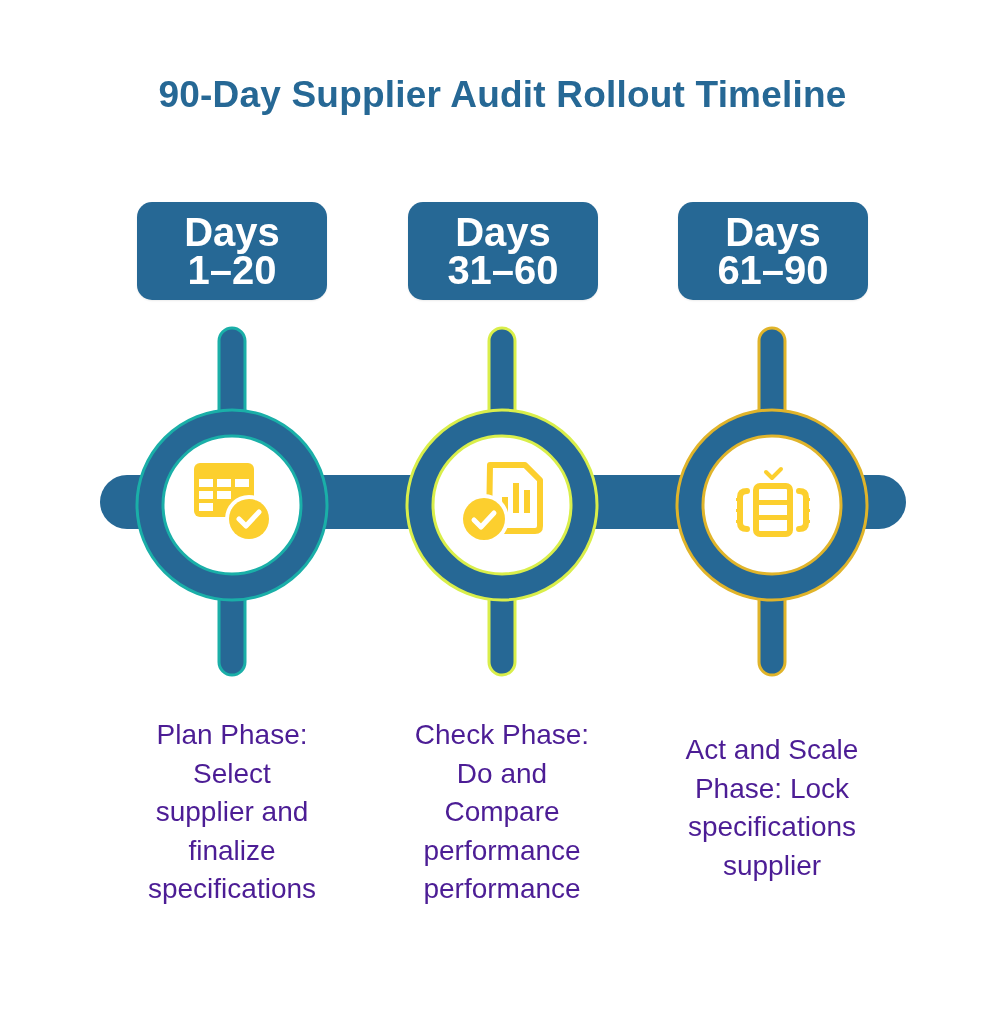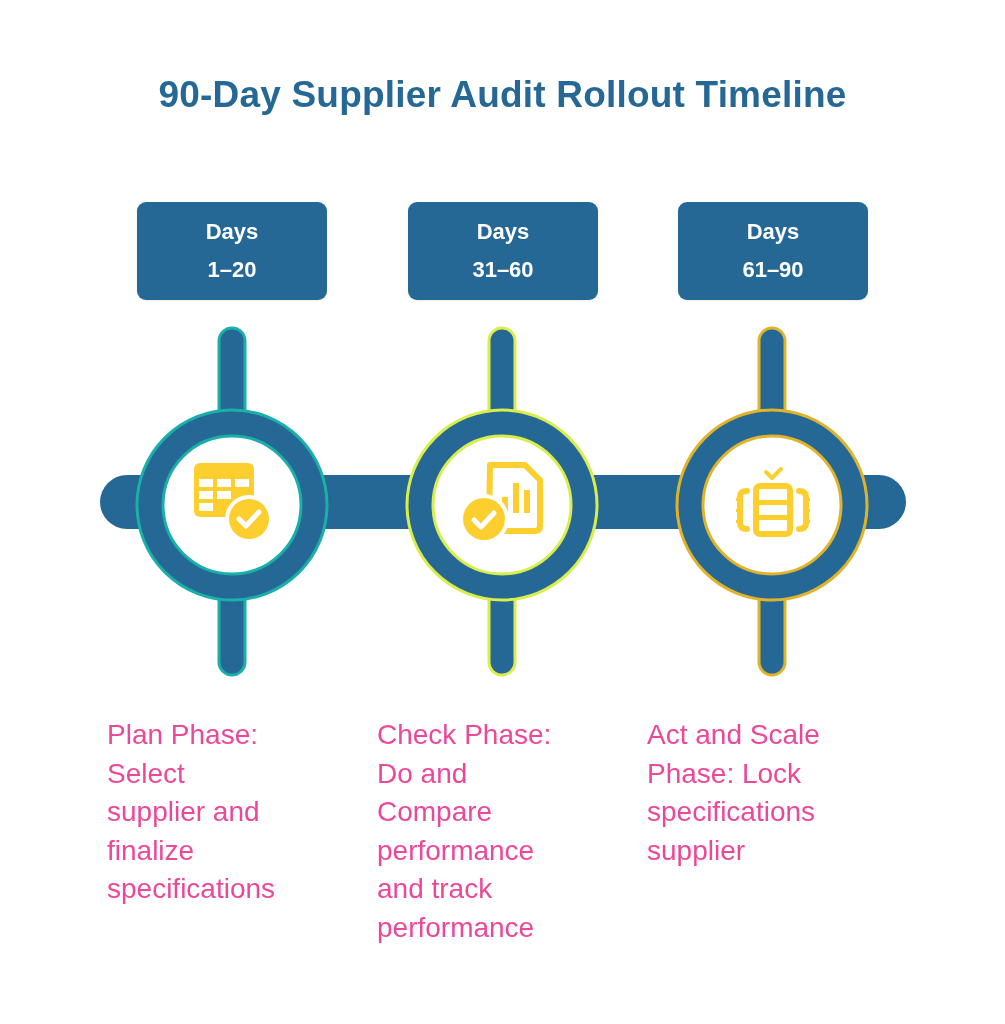--- a/index.html
+++ b/index.html
@@ -31,39 +31,40 @@
     top: 0;
     width: 1005px;
     height: 1024px;
   }
   .badge {
     position: absolute;
     top: 202px;
     width: 190px;
     height: 98px;
     background: #266895;
-    border-radius: 9px;
+    border-radius: 15px;
     color: #ffffff;
     font-weight: bold;
-    font-size: 22px;
+    font-size: 40px;
     line-height: 38px;
     text-align: center;
     display: flex;
     flex-direction: column;
     justify-content: center;
     box-shadow: 0 1px 2px rgba(0,0,0,0.08);
   }
   .badge span { display: block; }
   .desc {
     position: absolute;
     top: 716px;
     width: 250px;
+    text-align: center;
     font-size: 28px;
     line-height: 38.5px;
-    color: #ec4899;
+    color: #4c1d95;
   }
 </style>
 </head>
 <body>
 
 <div class="title">90-Day Supplier Audit Rollout Timeline</div>
 
 <svg class="diagram" width="1005" height="1024" viewBox="0 0 1005 1024" xmlns="http://www.w3.org/2000/svg">
 
   <rect x="100" y="475" width="806" height="54" rx="27" ry="27" fill="#266895"></rect>
@@ -146,21 +147,20 @@
   <div>Select</div>
   <div>supplier and</div>
   <div>finalize</div>
   <div>specifications</div>
 </div>
 <div class="desc" style="left:377px;">
   <div>Check Phase:</div>
   <div>Do and</div>
   <div>Compare</div>
   <div>performance</div>
-  <div>and track</div>
   <div>performance</div>
 </div>
-<div class="desc" style="left:647px;">
+<div class="desc" style="left:647px;margin-top:15px;">
   <div>Act and Scale</div>
   <div>Phase: Lock</div>
   <div>specifications</div>
   <div>supplier</div>
 </div>
 
 </body></html>

